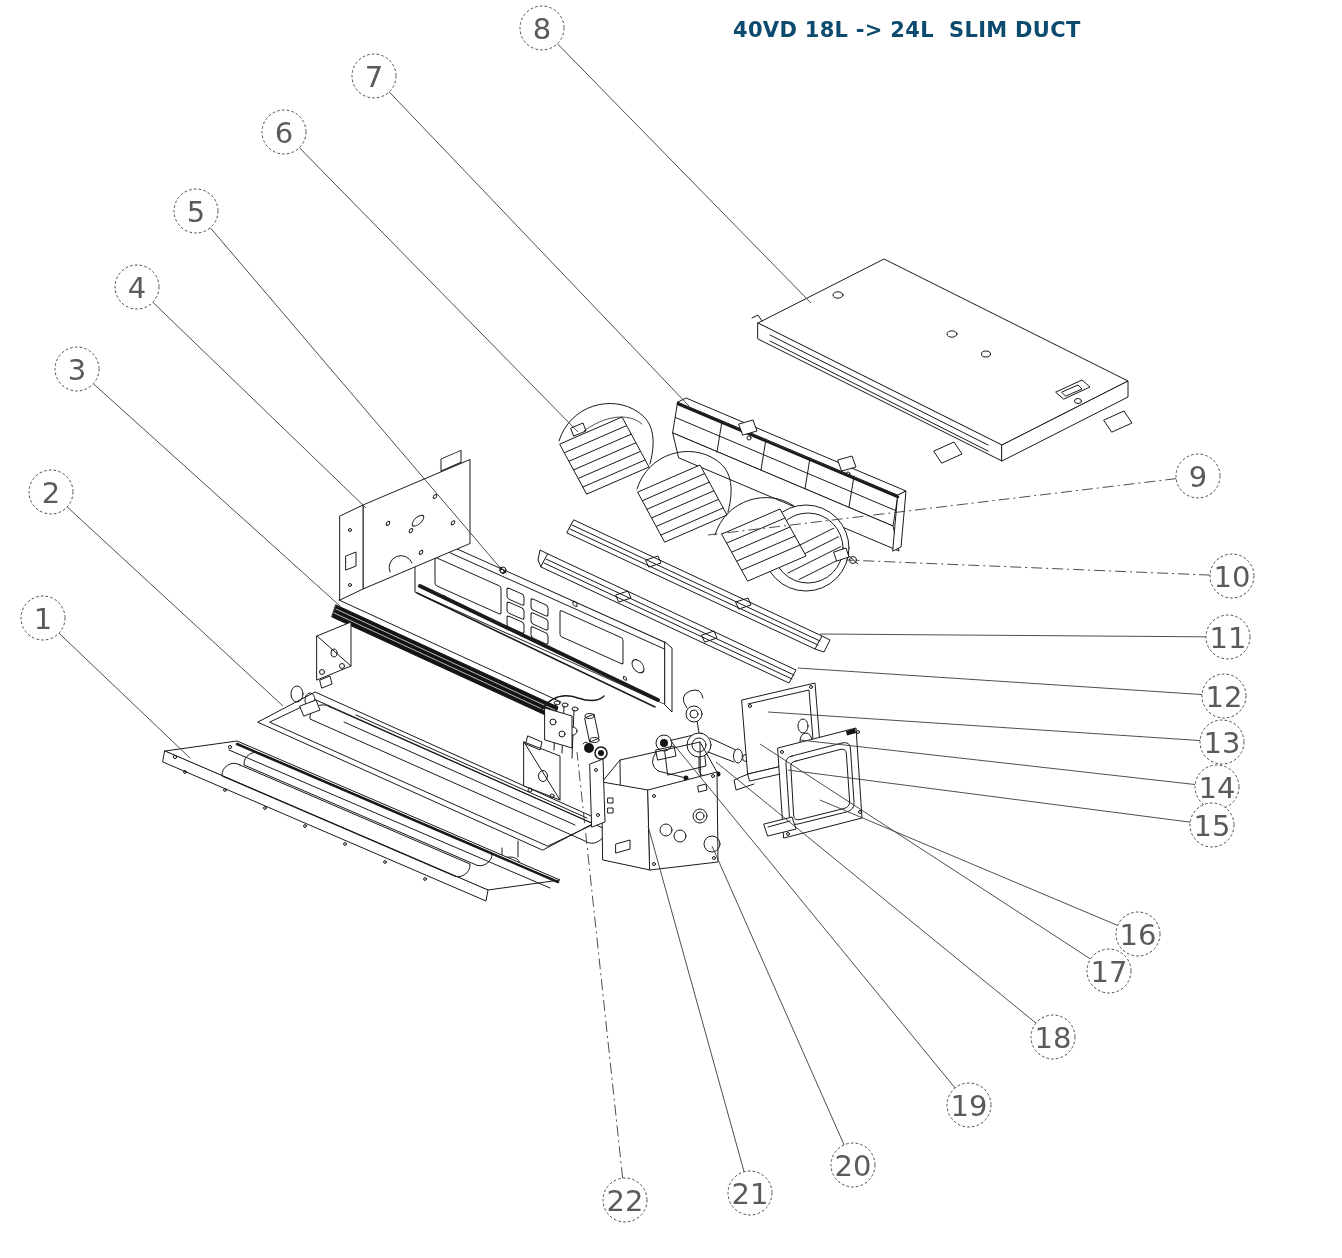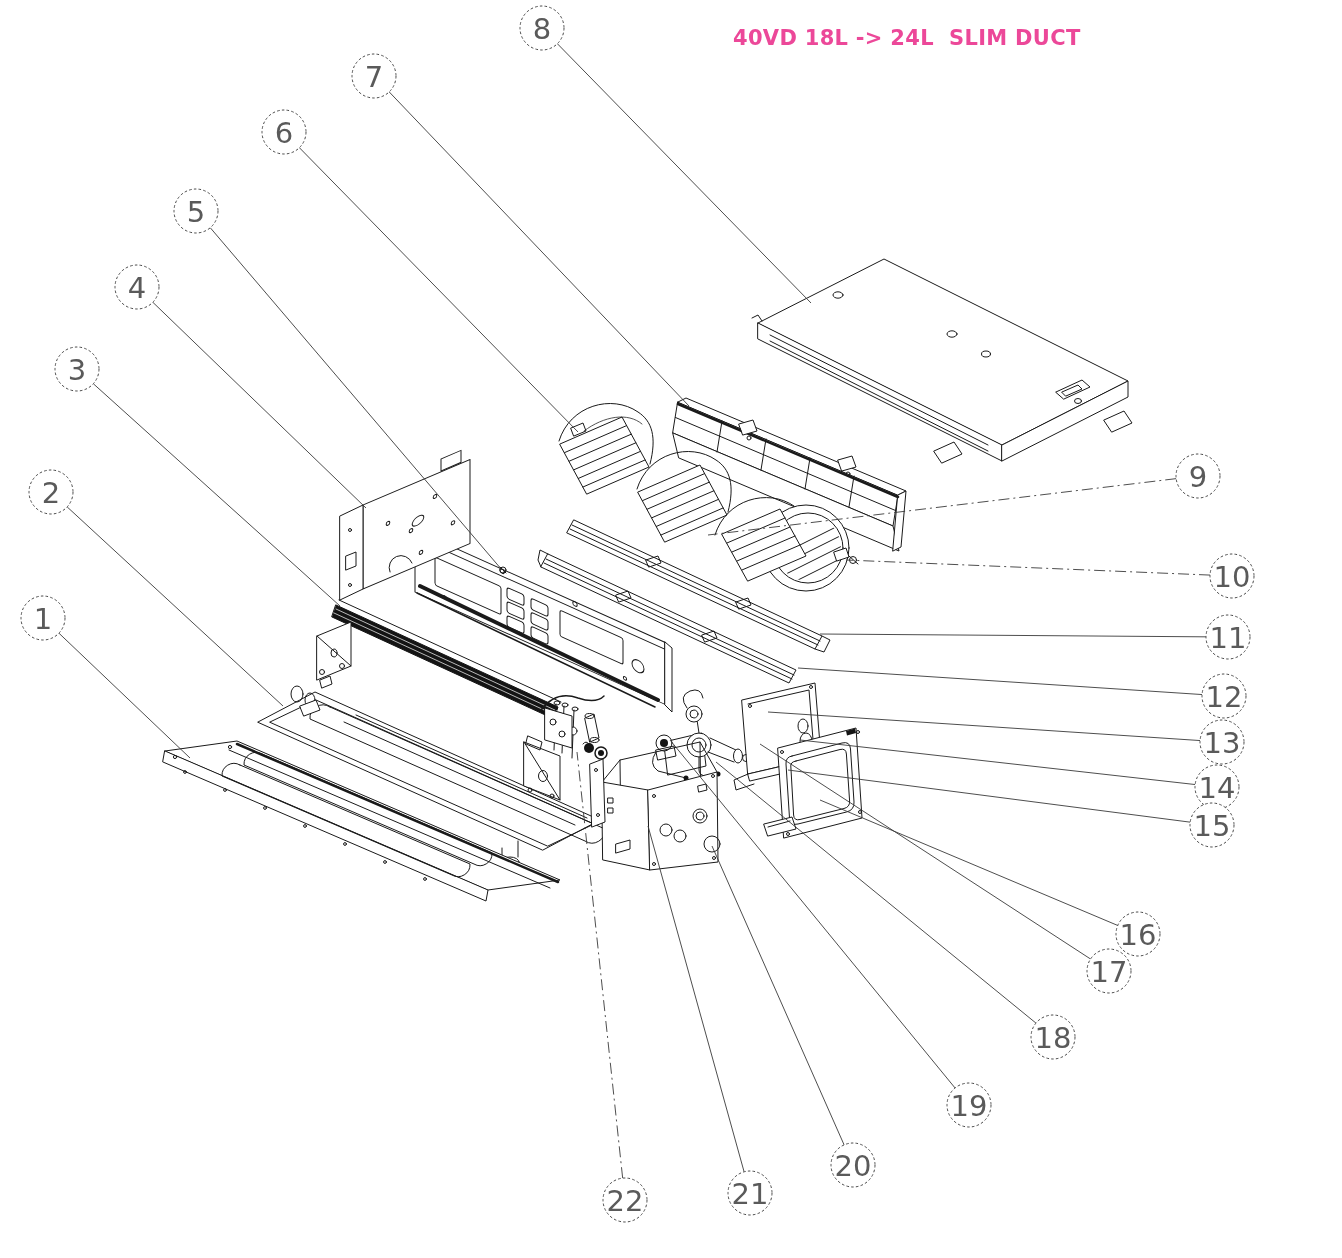--- a/index.html
+++ b/index.html
@@ -1,19 +1,19 @@
 <!DOCTYPE html>
 <html><head>
 <meta charset="utf-8">
 <style>
   html,body{margin:0;padding:0;background:#ffffff;}
   .page{position:relative;width:1342px;height:1258px;background:#ffffff;overflow:hidden;
         font-family:"DejaVu Sans",sans-serif;}
-  .title{position:absolute;left:733px;top:26px;font:bold 21px "DejaVu Sans",sans-serif;
-         color:#ec4899;letter-spacing:.3px;white-space:pre;}
+  .title{position:absolute;left:733px;top:18px;font:bold 21px "DejaVu Sans",sans-serif;
+         color:#0c4a6e;letter-spacing:.3px;white-space:pre;}
   svg{position:absolute;left:0;top:0;}
   
   #parts{stroke:#1a1a1a;stroke-width:1;fill:none;stroke-linejoin:round;stroke-linecap:round;}
   .w{fill:#ffffff;}
   .k{fill:#141414;stroke:#141414;}
   .dot{fill:#141414;stroke:none;}
   .wl{stroke:#ffffff;stroke-width:.7;}
   .t25{stroke-width:2.5;}
   .t4{stroke-width:4;}
   .t15{stroke-width:1.5;}

